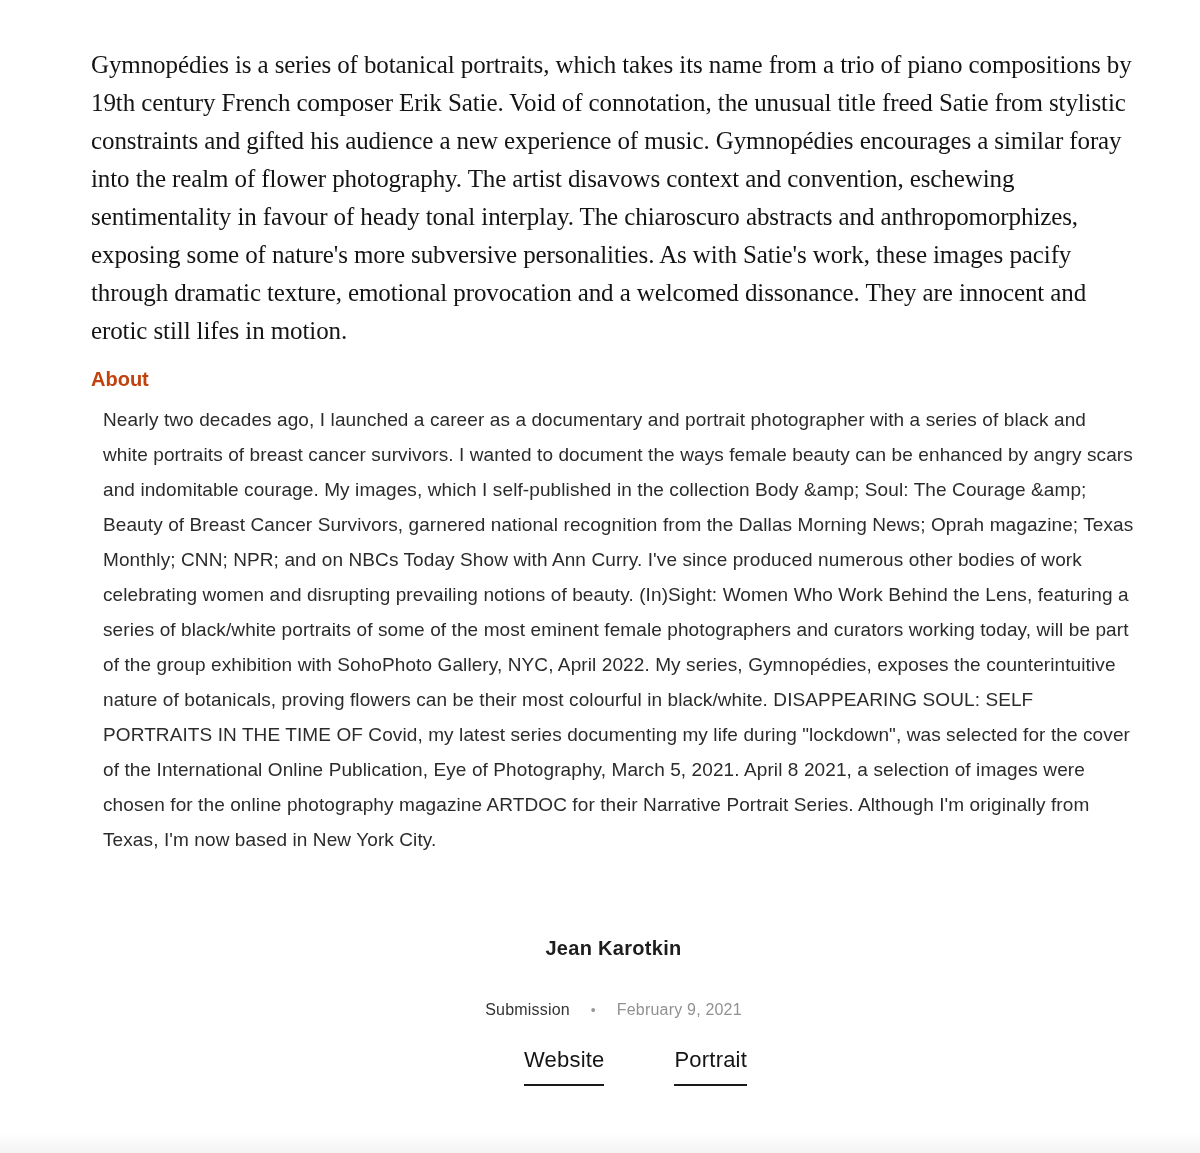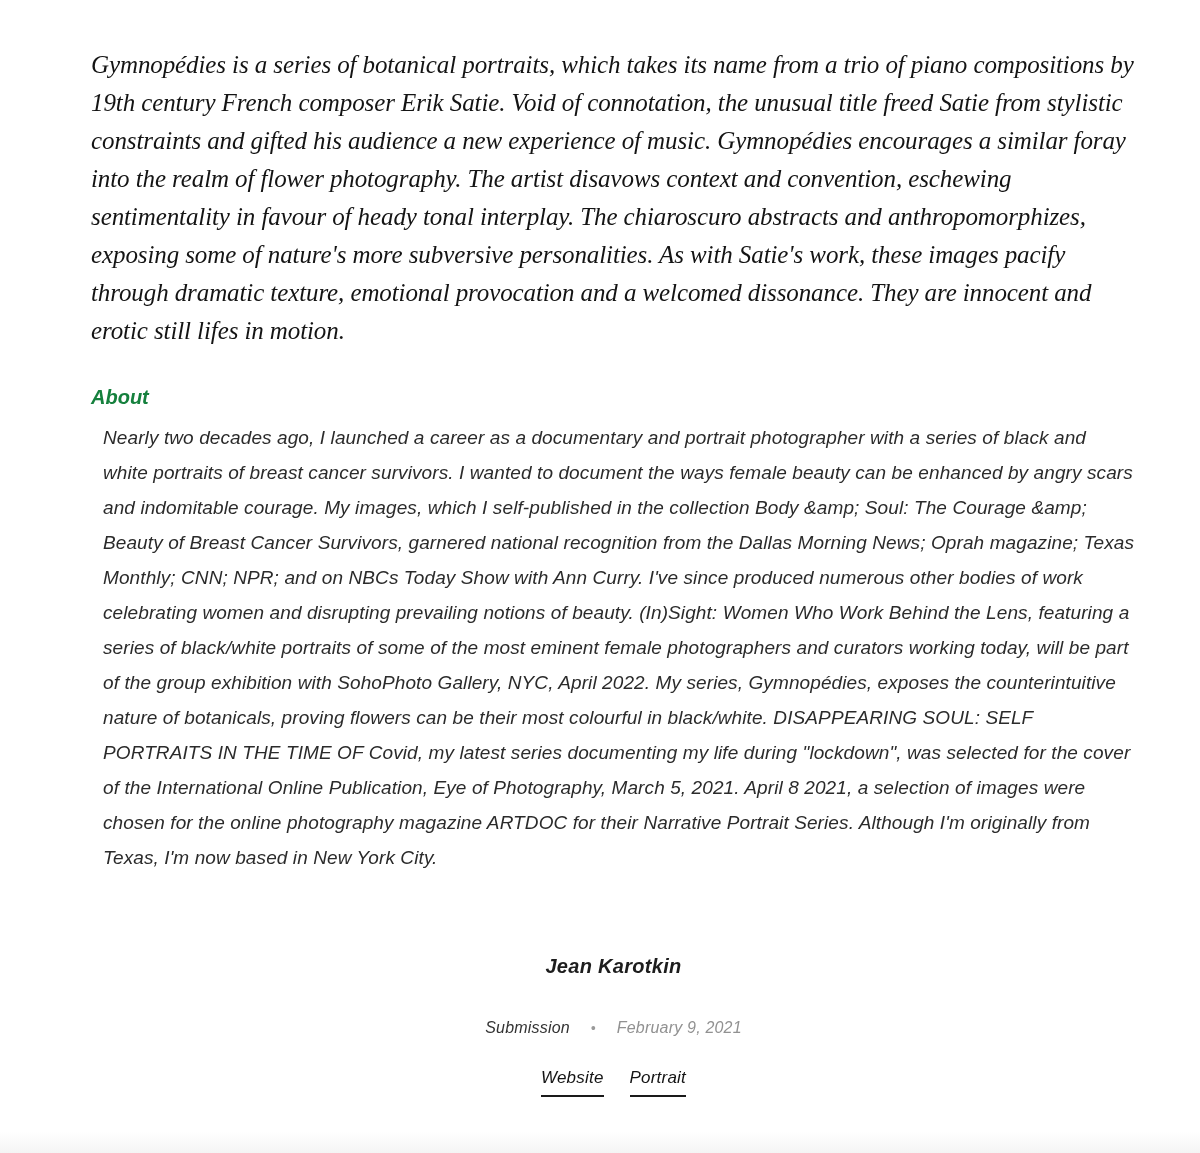--- a/index.html
+++ b/index.html
@@ -1,15 +1,15 @@
 <!DOCTYPE html>
 <html><head>
 <meta charset="utf-8">
 <style>
-  * { box-sizing: border-box; font-style: italic; }
+  * { box-sizing: border-box; }
   html, body {
     margin: 0;
     padding: 0;
     background: #ffffff;
     width: 1200px;
     height: 1153px;
     overflow: hidden;
     font-family: "Liberation Sans", sans-serif;
   }
   .page {
@@ -22,25 +22,25 @@
   .intro {
     margin: 0;
     font-family: "Liberation Serif", serif;
     font-size: 25px;
     line-height: 38px;
     letter-spacing: -0.1px;
     color: #141414;
   }
   
   .about-heading {
-    margin: 34px 0 0 0;
+    margin: 16px 0 0 0;
     font-size: 20px;
     line-height: 26px;
     font-weight: bold;
-    color: #15803d;
+    color: #c2410c;
   }
   .about-body {
     margin: 10px 0 0 12px;
     font-size: 19px;
     line-height: 35px;
     letter-spacing: 0.1px;
     color: #2b2b2b;
   }
   
   .footer {
@@ -66,28 +66,29 @@
   .meta .category { color: #333333; letter-spacing: 0.2px; cursor: pointer; }
   .meta .sep { color: #9a9a9a; font-size: 14px; }
   .meta .date { color: #919191; letter-spacing: 0.2px; }
   .links {
     margin-top: 28px;
     display: flex;
     justify-content: center;
     gap: 26px;
   }
   .links a {
-    font-size: 17px;
+    font-size: 22px;
     line-height: 21px;
     color: #141414;
     text-decoration: none;
     border-bottom: 2px solid #1a1a1a;
-    padding-bottom: 7px;
+    padding-bottom: 14px;
     letter-spacing: 0.2px;
     cursor: pointer;
+    margin-left: 44px;
   }
   .bottom-fade {
     position: absolute;
     left: 0;
     right: 0;
     bottom: 0;
     height: 22px;
     background: linear-gradient(to bottom, rgba(244,244,244,0) 0%, #f4f4f4 100%);
     pointer-events: none;
   }

